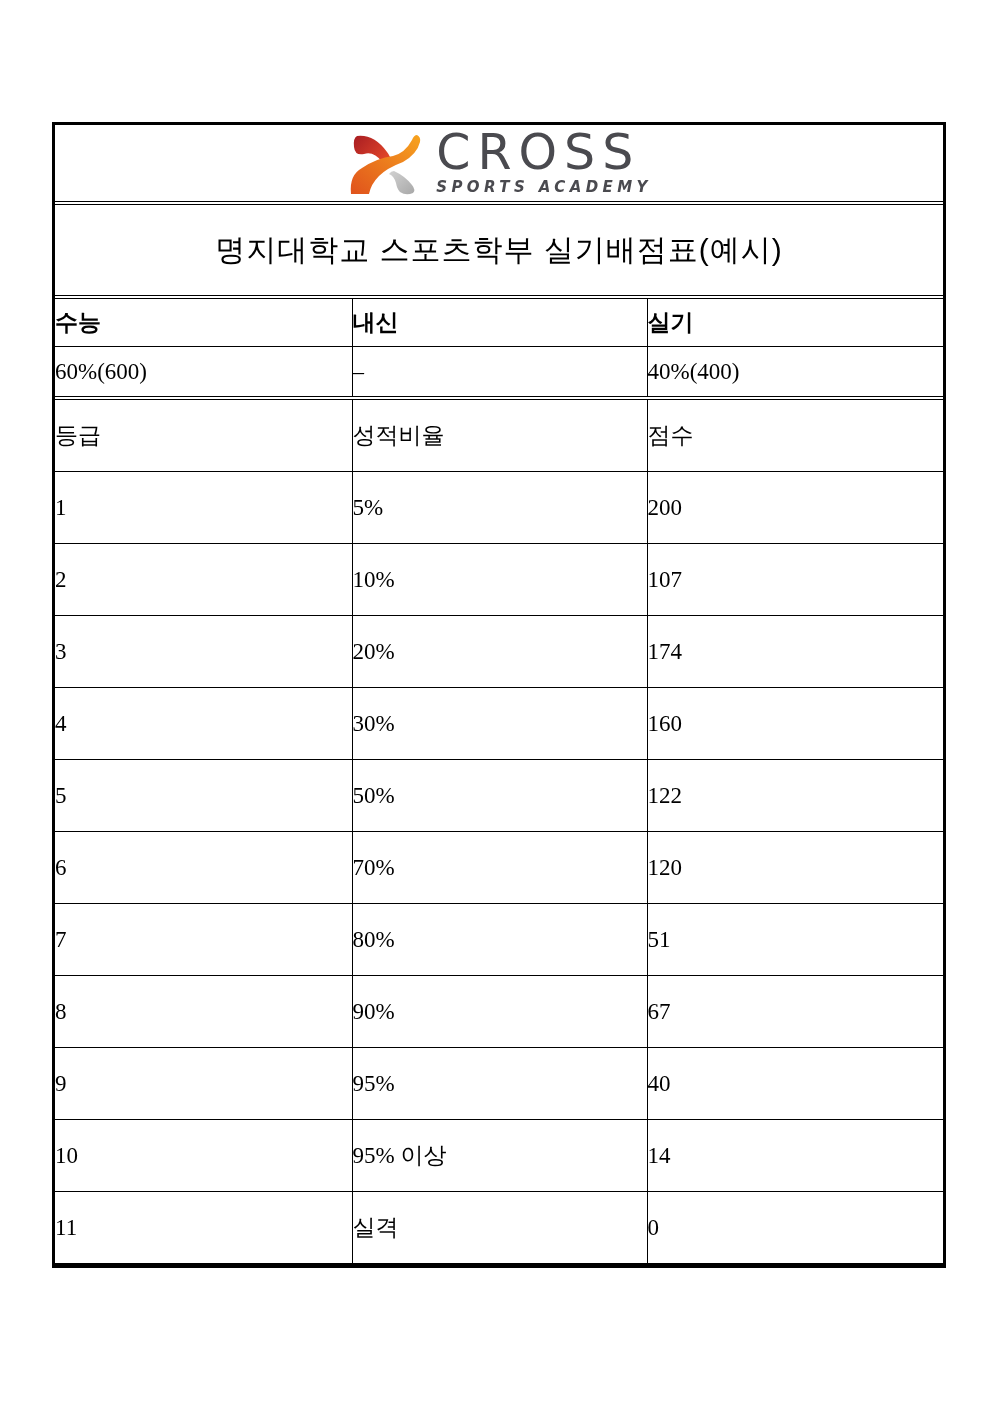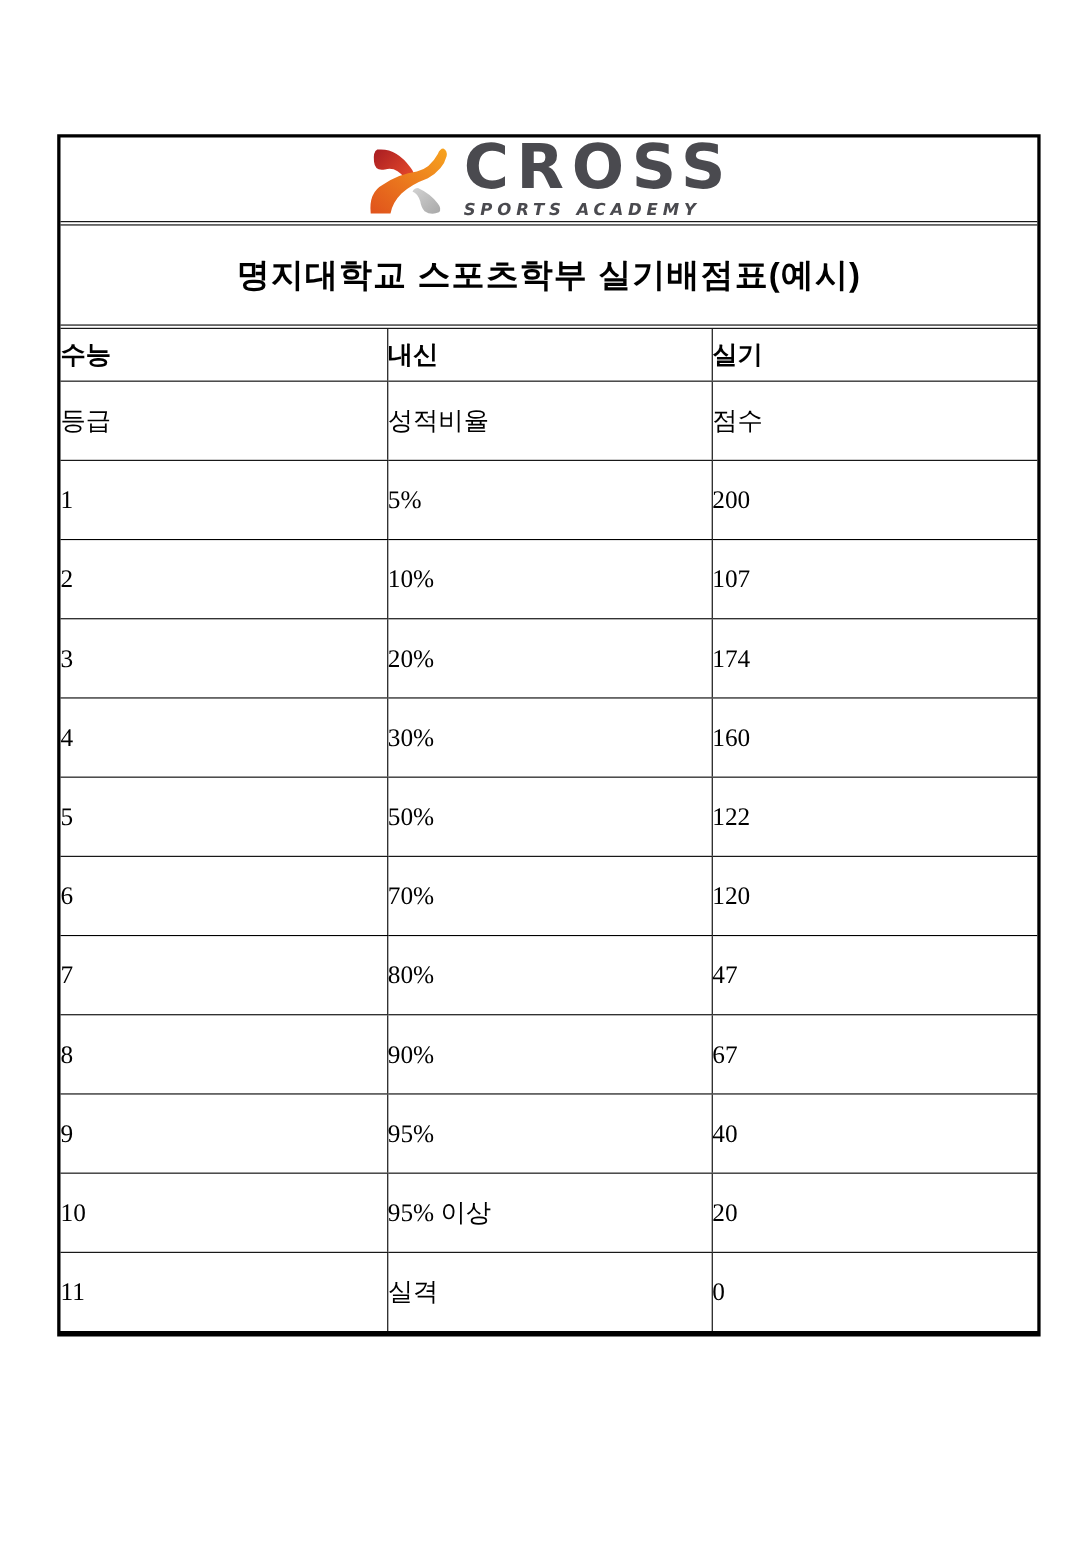--- a/index.html
+++ b/index.html
@@ -32,22 +32,22 @@
   }
   .logo {
     display: flex;
     align-items: center;
     gap: 10px;
   }
   .logo svg { display: block; }
   .logo-text { display: flex; flex-direction: column; align-items: flex-start; }
   .brand {
     font-family: "DejaVu Sans", "Liberation Sans", sans-serif;
-    font-weight: bold;
-    font-size: 56px;
+    font-weight: normal;
+    font-size: 49px;
     line-height: 0.92;
     letter-spacing: 7px;
     color: #4a4a4f;
   }
   .brand-sub {
     font-family: "DejaVu Sans", "Liberation Sans", sans-serif;
     font-weight: bold;
     font-size: 15px;
     letter-spacing: 4.4px;
     color: #4a4a4f;
@@ -57,21 +57,21 @@
   
   .title-row {
     height: 90px;
     border-bottom: 4px double #000;
     display: flex;
     align-items: center;
     justify-content: center;
   }
   .title-row .title {
     font-family: "Liberation Sans", "DejaVu Sans", sans-serif;
-    font-weight: bold;
+    font-weight: normal;
     font-size: 30px;
     letter-spacing: 1px;
     color: #000;
   }
   
   table.grid {
     width: 100%;
     border-collapse: collapse;
     table-layout: fixed;
   }
@@ -141,20 +141,25 @@
         <col style="width:297px">
         <col style="width:295px">
         <col>
       </colgroup>
       <tbody id="grid-body">
           <tr class="weight-header-row">
             <td>수능</td>
             <td>내신</td>
             <td>실기</td>
           </tr>
+          <tr class="weight-value-row">
+            <td>60%(600)</td>
+            <td>–</td>
+            <td>40%(400)</td>
+          </tr>
           <tr class="grade-header-row">
             <td>등급</td>
             <td>성적비율</td>
             <td>점수</td>
           </tr>
           <tr class="grade-data-row">
             <td>1</td>
             <td>5%</td>
             <td>200</td>
           </tr>
@@ -179,36 +184,36 @@
             <td>122</td>
           </tr>
           <tr class="grade-data-row">
             <td>6</td>
             <td>70%</td>
             <td>120</td>
           </tr>
           <tr class="grade-data-row">
             <td>7</td>
             <td>80%</td>
-            <td>47</td>
+            <td>51</td>
           </tr>
           <tr class="grade-data-row">
             <td>8</td>
             <td>90%</td>
             <td>67</td>
           </tr>
           <tr class="grade-data-row">
             <td>9</td>
             <td>95%</td>
             <td>40</td>
           </tr>
           <tr class="grade-data-row">
             <td>10</td>
             <td>95% 이상</td>
-            <td>20</td>
+            <td>14</td>
           </tr>
           <tr class="grade-data-row">
             <td>11</td>
             <td>실격</td>
             <td>0</td>
           </tr>
         </tbody>
     </table>
 
   </div>

